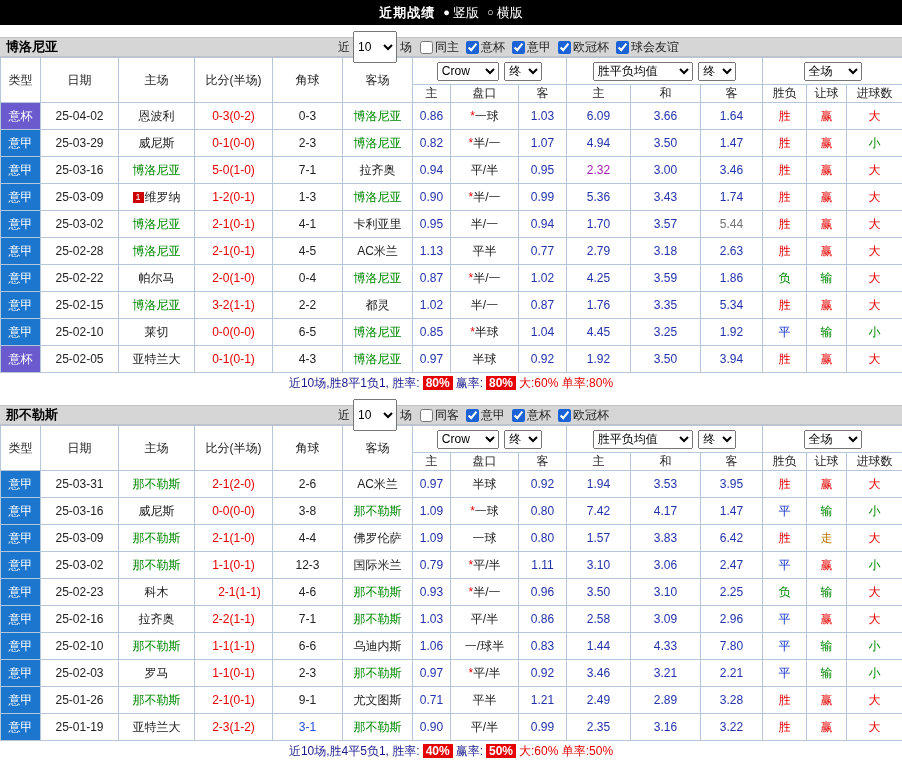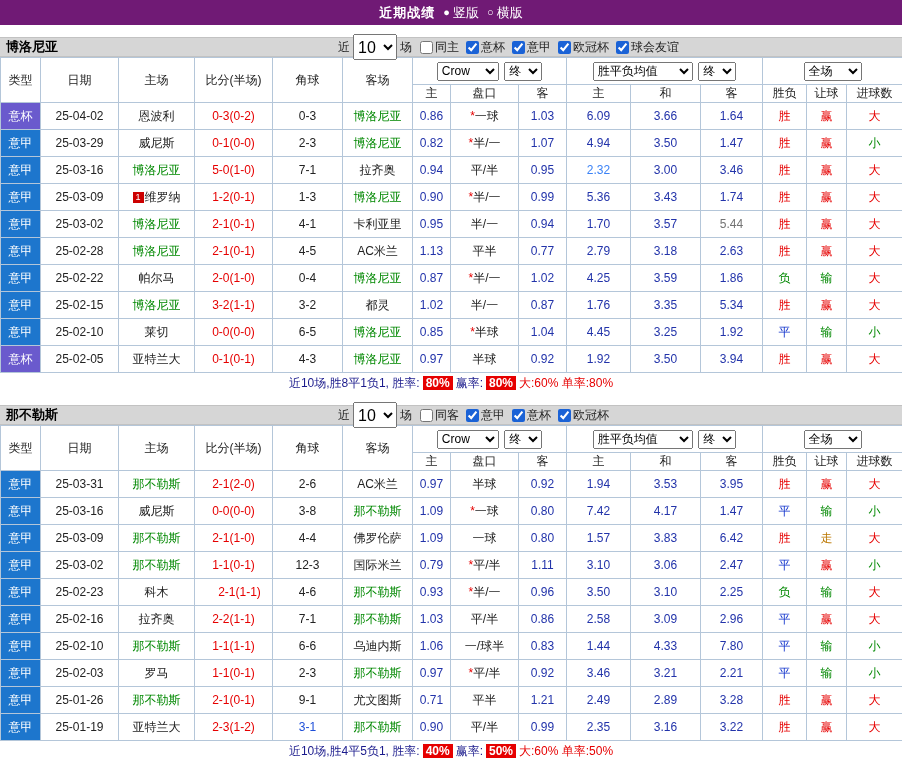--- a/index.html
+++ b/index.html
@@ -4,36 +4,36 @@
 <style>
   * { box-sizing: border-box; }
   html,body { margin:0; padding:0; }
   body {
     width:902px; height:766px; overflow:hidden; background:#fff;
     font-family:"Liberation Sans","DejaVu Sans",sans-serif;
     font-size:12px; color:#222;
   }
   
   .topbar {
-    height:25px; background:#701a75; color:#fff;
+    height:25px; background:#000000; color:#fff;
     display:flex; align-items:center; justify-content:center; gap:8px;
     font-size:13px;
   }
   .tb-title { font-weight:bold; letter-spacing:1px; }
   .tb-radio { display:inline-flex; align-items:center; gap:3px; cursor:pointer; }
   .dot { font-size:11px; line-height:1; }
   
   .section-bar {
     position:relative; height:20px; background:#d6d6d6;
     border-top:1px solid #c2c2c2; border-bottom:1px solid #c2c2c2;
     display:flex; align-items:center; padding:0 6px; margin-top:12px;
   }
   .team-name { font-weight:bold; font-size:13px; color:#000; }
   .filter { position:absolute; left:338px; top:0; height:100%; display:flex; align-items:center; gap:3px; white-space:nowrap; }
-  .filter select { font-size:16px; height:26px; }
+  .filter select { font-size:12px; height:32px; }
   .cbs { display:inline-flex; align-items:center; }
   .cb { display:inline-flex; align-items:center; margin-right:2px; }
   .cb input { width:13px; height:13px; margin:0 2px 0 5px; accent-color:#1a62d6; }
   
   table.mt { border-collapse:collapse; table-layout:fixed; width:902px; }
   table.mt th, table.mt td {
     border:1px solid #b4c6d9; text-align:center; padding:0;
     overflow:hidden; white-space:nowrap; font-weight:normal;
   }
   table.mt tr.h1 th { height:27px; background:#fff; }
@@ -195,21 +195,21 @@
       <tr>
         <td class="league-cell" style="color: rgb(255, 255, 255); background: rgb(29, 118, 205);">意甲</td>
         <td style="color: rgb(34, 34, 34);">25-03-16</td>
         <td><span class="teamlink" style="color: rgb(0, 136, 0);">博洛尼亚</span></td>
         <td style="color: rgb(230, 0, 0);">5-0(1-0)</td>
         <td style="color: rgb(34, 34, 34);">7-1</td>
         <td><span class="teamlink">拉齐奥</span></td>
         <td style="color: rgb(34, 51, 170);">0.94</td>
         <td>平/半</td>
         <td style="color: rgb(34, 51, 170);">0.95</td>
-        <td style="color: #3b82f6;">2.32</td>
+        <td style="color: #a21caf;">2.32</td>
         <td style="color: rgb(34, 51, 170);">3.00</td>
         <td style="color: rgb(34, 51, 170);">3.46</td>
         <td style="color: rgb(230, 0, 0);">胜</td>
         <td style="color: rgb(230, 0, 0);">赢</td>
         <td style="color: rgb(230, 0, 0);">大</td>
       </tr>
       <tr>
         <td class="league-cell" style="color: rgb(255, 255, 255); background: rgb(29, 118, 205);">意甲</td>
         <td style="color: rgb(34, 34, 34);">25-03-09</td>
         <td><span class="badge">1</span><span class="teamlink">维罗纳</span></td>
@@ -275,21 +275,21 @@
         <td style="color: rgb(34, 51, 170);">1.86</td>
         <td style="color: rgb(0, 136, 0);">负</td>
         <td style="color: rgb(0, 136, 0);">输</td>
         <td style="color: rgb(230, 0, 0);">大</td>
       </tr>
       <tr>
         <td class="league-cell" style="color: rgb(255, 255, 255); background: rgb(29, 118, 205);">意甲</td>
         <td style="color: rgb(34, 34, 34);">25-02-15</td>
         <td><span class="teamlink" style="color: rgb(0, 136, 0);">博洛尼亚</span></td>
         <td style="color: rgb(230, 0, 0);">3-2(1-1)</td>
-        <td style="color: rgb(34, 34, 34);">3-2</td>
+        <td style="color: rgb(34, 34, 34);">2-2</td>
         <td><span class="teamlink">都灵</span></td>
         <td style="color: rgb(34, 51, 170);">1.02</td>
         <td>半/一</td>
         <td style="color: rgb(34, 51, 170);">0.87</td>
         <td style="color: rgb(34, 51, 170);">1.76</td>
         <td style="color: rgb(34, 51, 170);">3.35</td>
         <td style="color: rgb(34, 51, 170);">5.34</td>
         <td style="color: rgb(230, 0, 0);">胜</td>
         <td style="color: rgb(230, 0, 0);">赢</td>
         <td style="color: rgb(230, 0, 0);">大</td>

